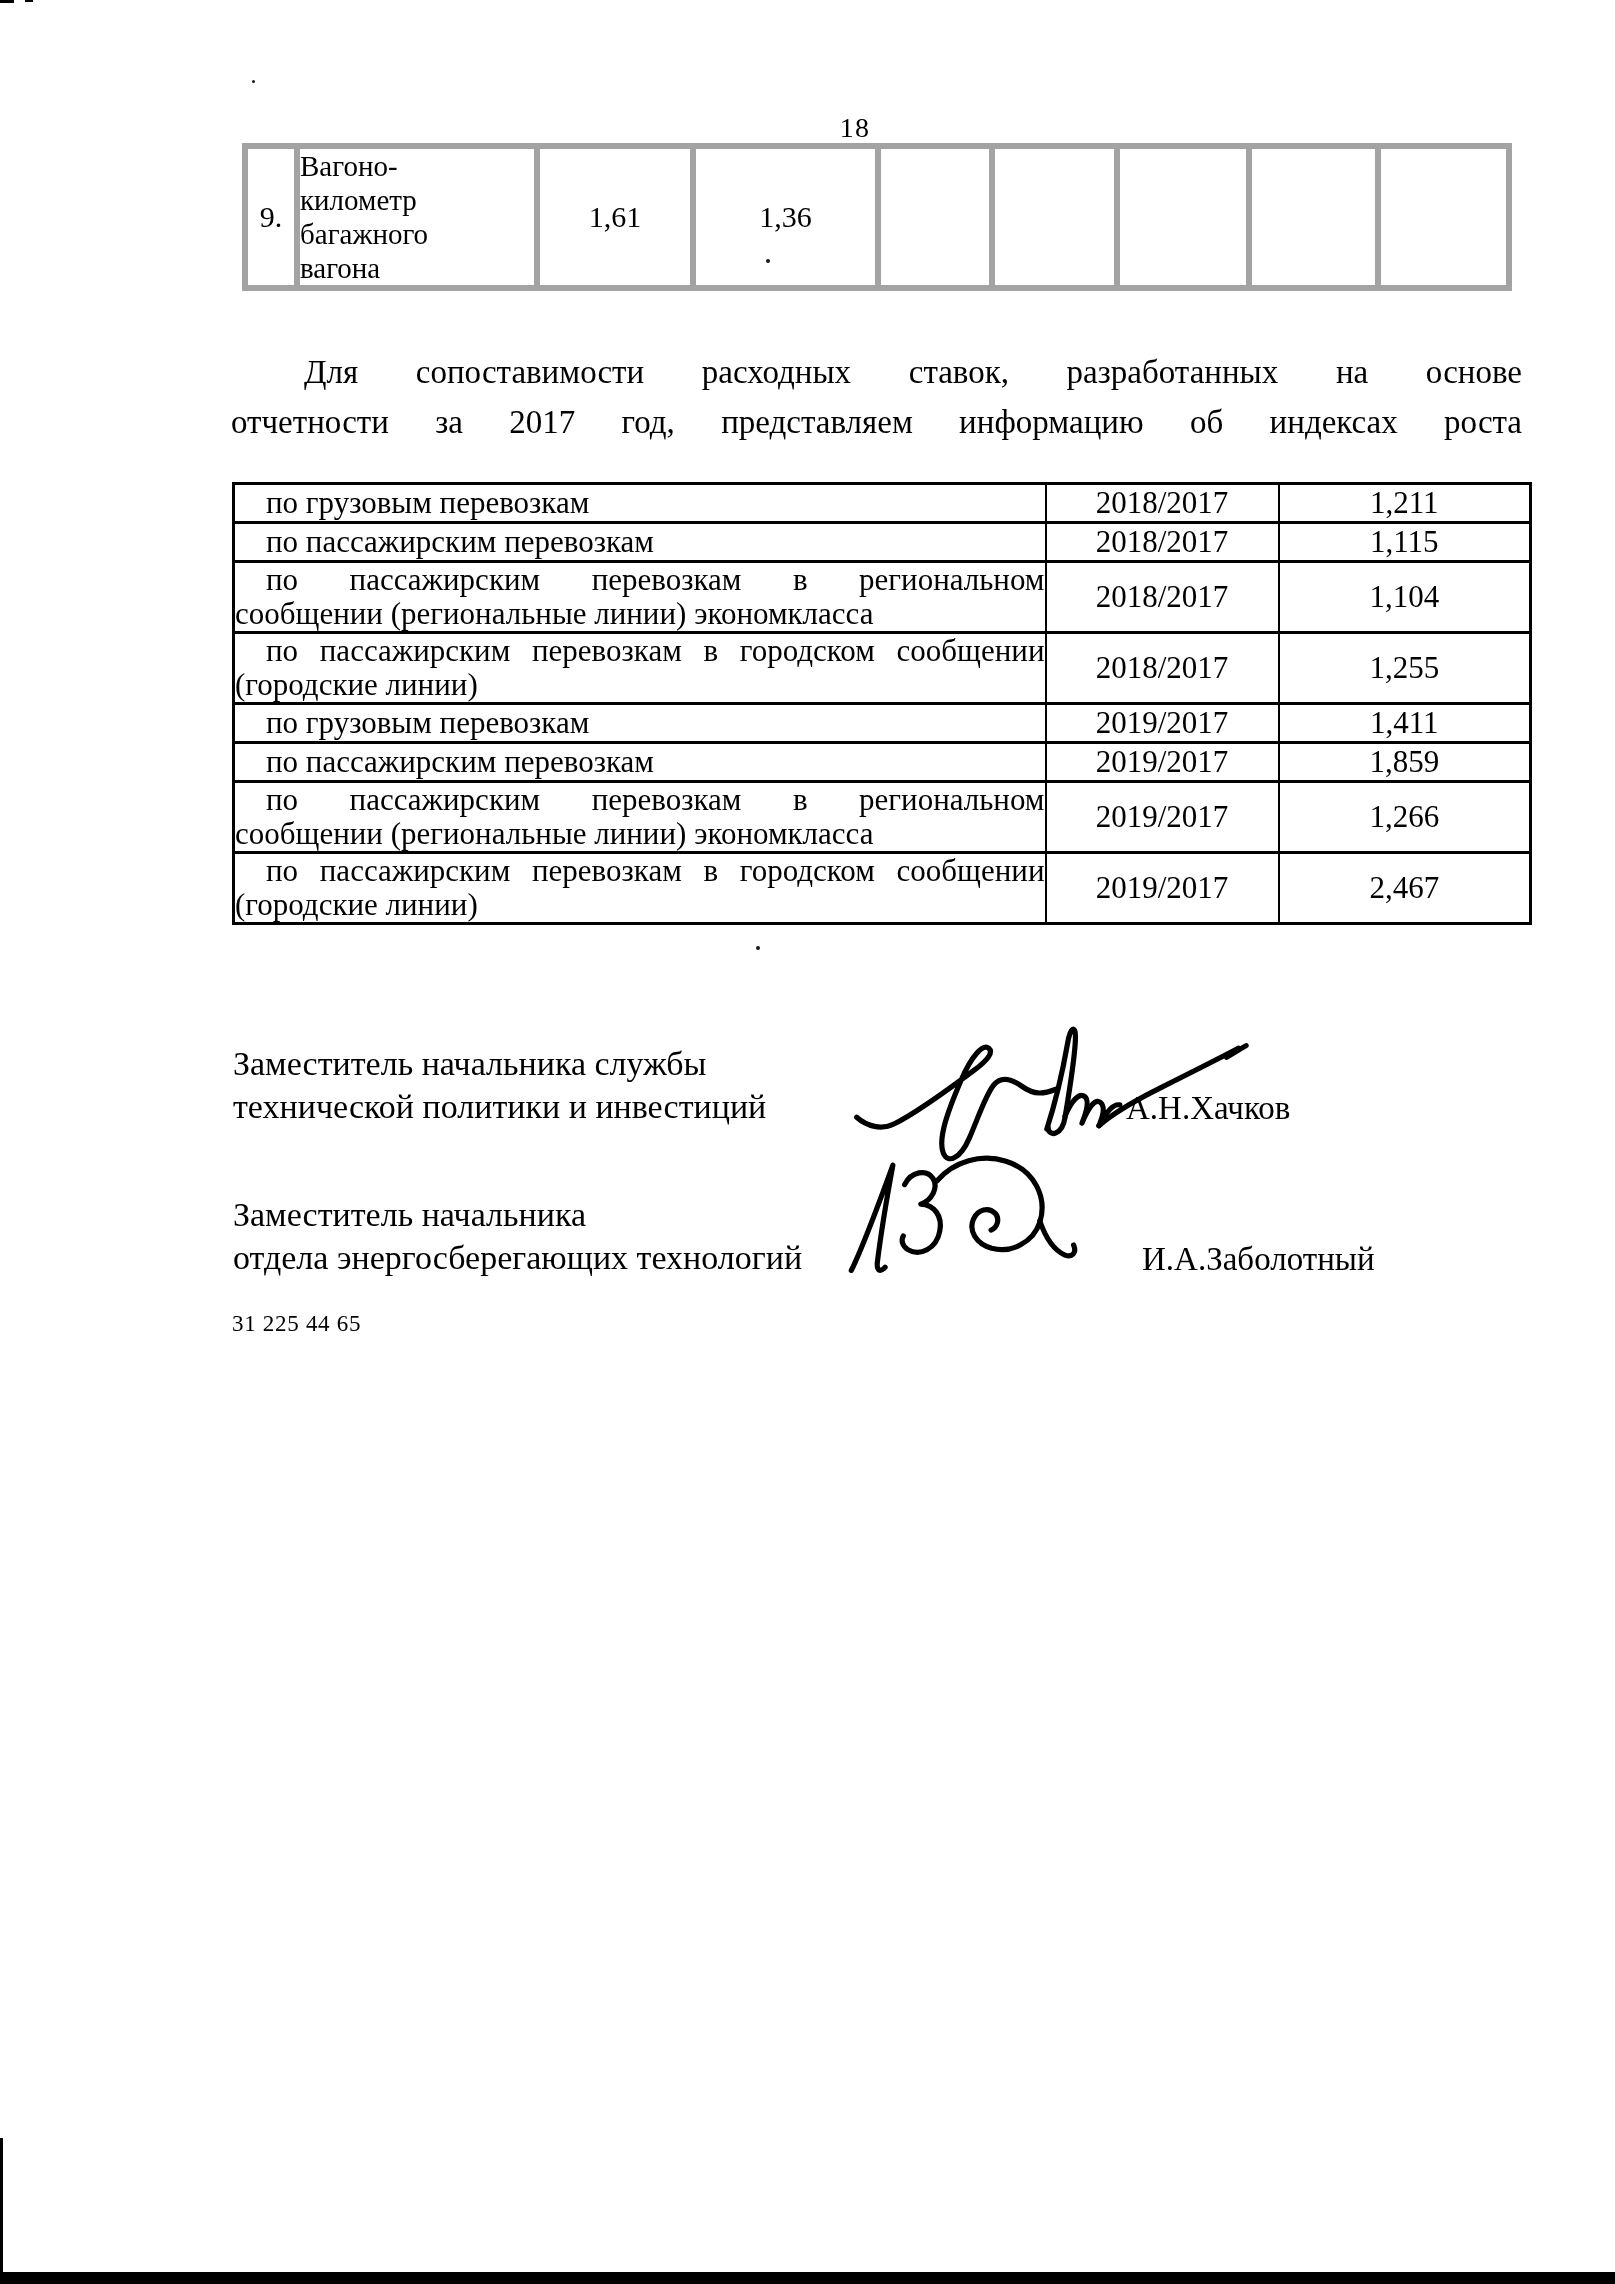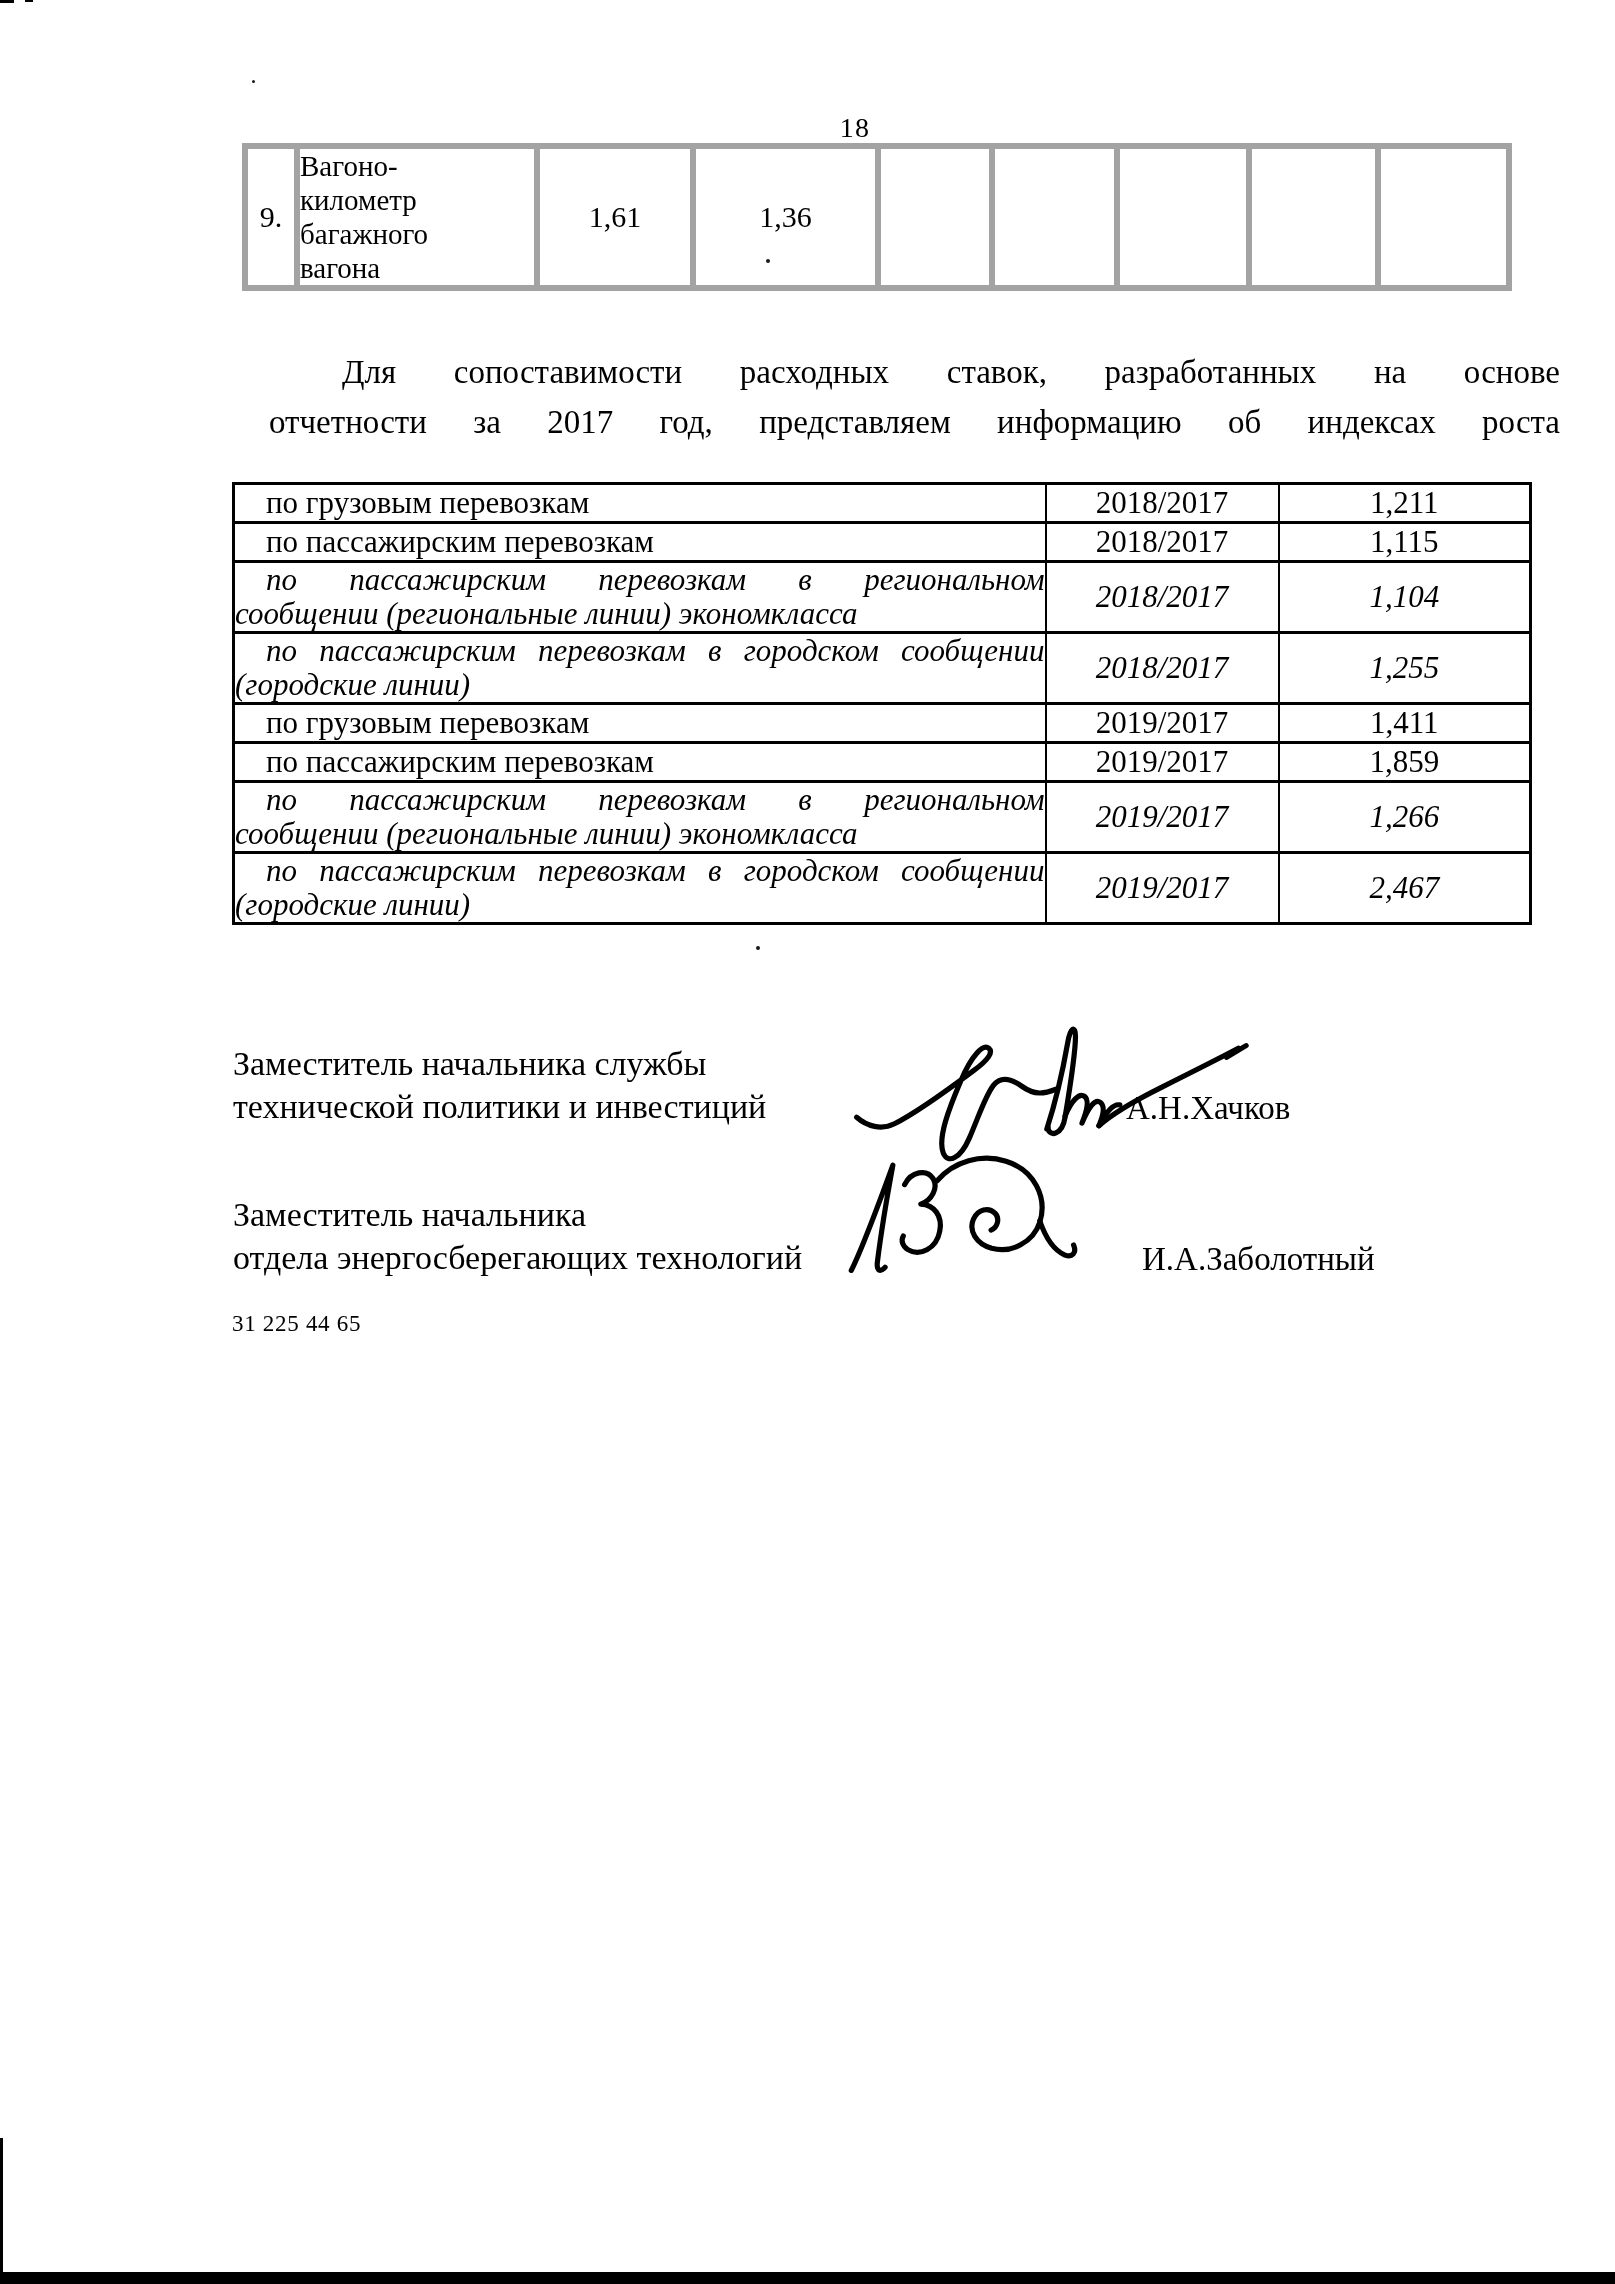--- a/index.html
+++ b/index.html
@@ -36,36 +36,36 @@
   .tt-name{
     vertical-align:top;text-align:left;
     padding:1.3px 3.9px 0 6.5px;line-height:34px;font-size:29px;
     white-space:pre-line;
   }
   .tt-val{text-align:center;vertical-align:middle;}
 
   
   .paragraph{
     position:absolute;left:231px;top:347px;width:1291px;
-    font-size:33px;line-height:50px;margin-left:38px;
+    font-size:33px;line-height:50px;
   }
   .p-line{text-align:left;}
   .p-line.stretch{text-align:justify;text-align-last:justify;}
   .p-line.p1{text-indent:73px;}
 
   
   .idx-table{
     position:absolute;left:232px;top:482px;
     border-collapse:collapse;table-layout:fixed;
     border:3.9px solid #000;
     font-size:31px;
   }
   .idx-table td{border:2px solid #000;border-top-width:3.3px;border-bottom-width:3.3px;padding:0;}
   .idx-table tr.short td{height:34px;}
-  .idx-table tr.tall td{height:68px;font-style:italic;}
+  .idx-table tr.tall td{height:68px;}
   .c-name{vertical-align:middle;padding:0 22px 0 17px;}
   .ln{line-height:34px;text-align:left;border-radius:11px;}
   .ln1{text-indent:31px;}
   .ln.stretch{text-align:justify;text-align-last:justify;}
   .c-period,.c-value{text-align:center;vertical-align:middle;}
 
   
   .sig-title{
     position:absolute;left:233px;
     font-size:34px;line-height:43px;white-space:pre-line;

